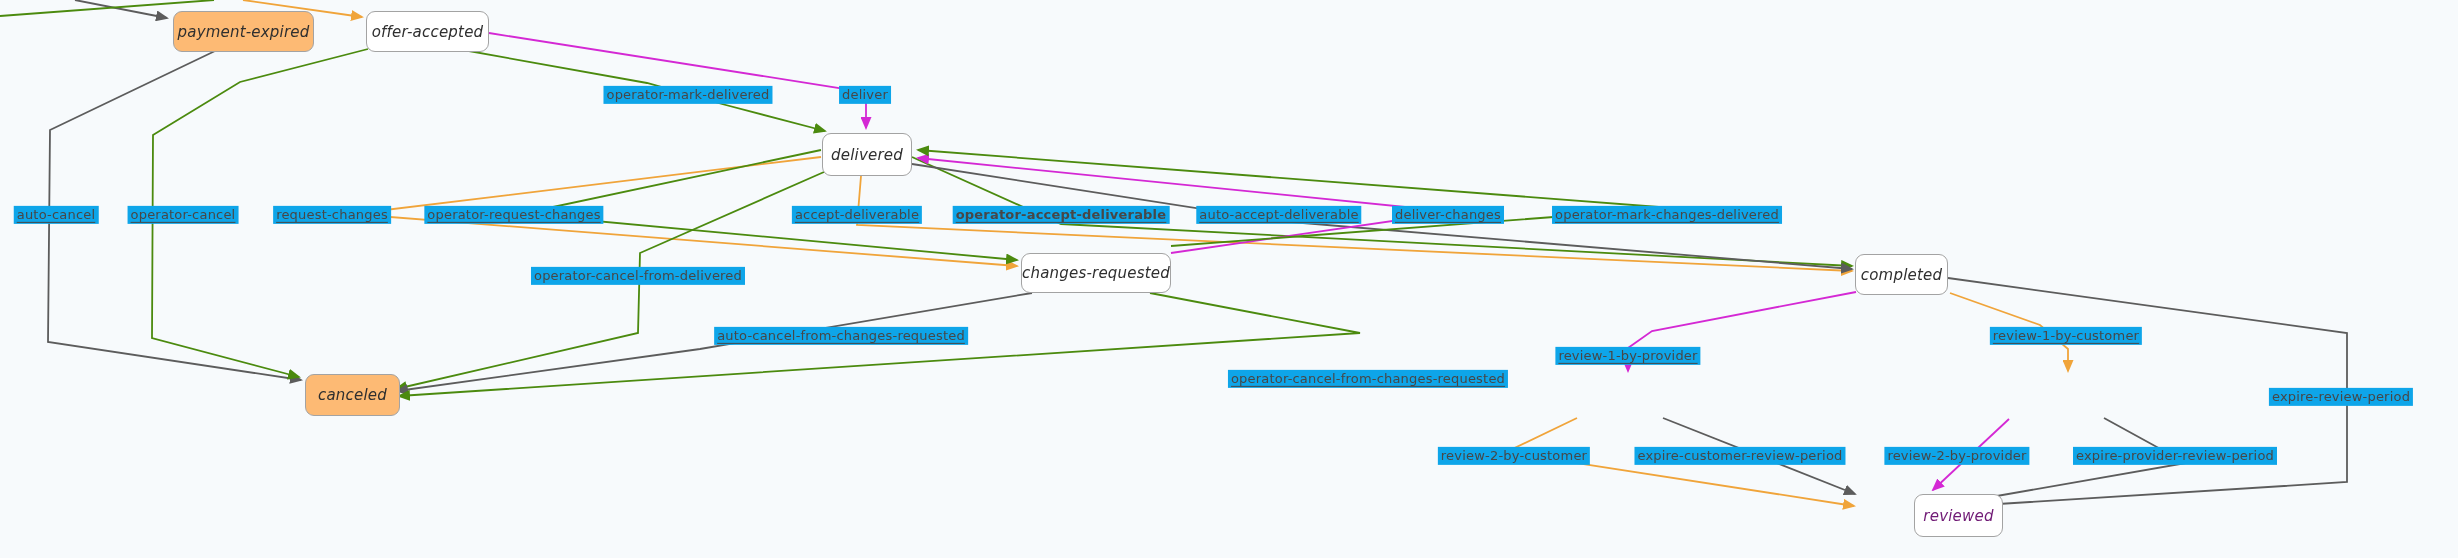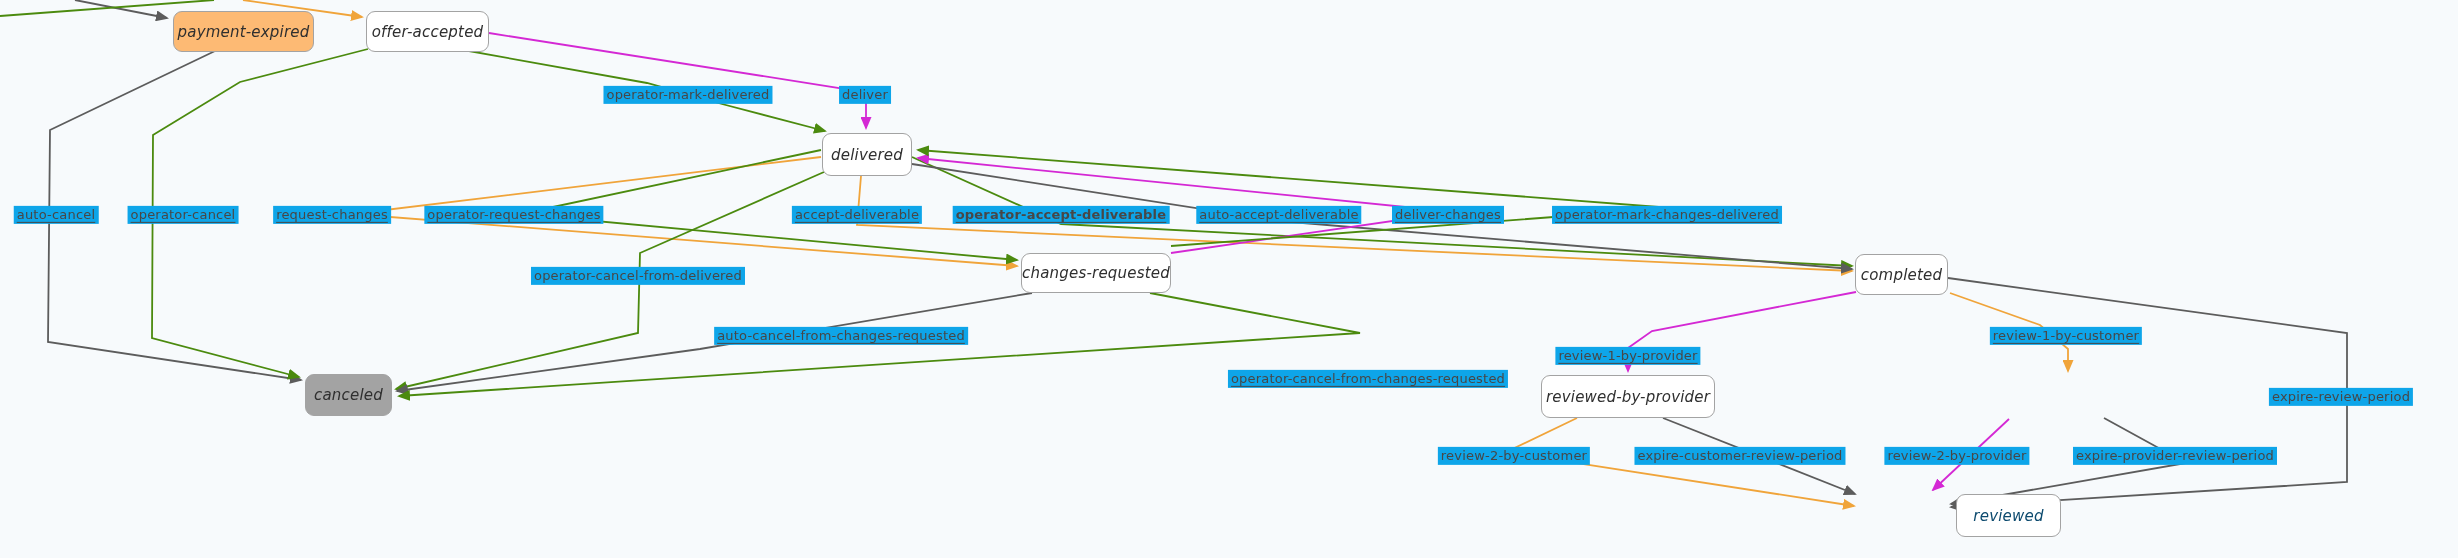--- a/index.html
+++ b/index.html
@@ -109,16 +109,15 @@
     <div class="edge-label" style="left: 2341px; top: 397px; color: rgb(71, 71, 71);">expire-review-period</div>
     <div class="edge-label" style="left: 1514px; top: 456px; color: rgb(71, 71, 71);">review-2-by-customer</div>
     <div class="edge-label" style="left: 1740px; top: 456px; color: rgb(71, 71, 71);">expire-customer-review-period</div>
     <div class="edge-label" style="left: 1957px; top: 456px; color: rgb(71, 71, 71);">review-2-by-provider</div>
     <div class="edge-label" style="left: 2175px; top: 456px; color: rgb(71, 71, 71);">expire-provider-review-period</div>
     <div class="state-node" style="left: 173px; top: 11px; width: 141px; height: 41px; color: rgb(47, 47, 47); border-color: rgb(163, 163, 163); background: #fdba74;">payment-expired</div>
     <div class="state-node" style="left: 366px; top: 11px; width: 123px; height: 41px; color: rgb(47, 47, 47); border-color: rgb(163, 163, 163); background: rgb(255, 255, 255);">offer-accepted</div>
     <div class="state-node" style="left: 822px; top: 133px; width: 90px; height: 43px; color: rgb(47, 47, 47); border-color: rgb(163, 163, 163); background: rgb(255, 255, 255);">delivered</div>
     <div class="state-node" style="left: 1021px; top: 253px; width: 150px; height: 40px; color: rgb(47, 47, 47); border-color: rgb(163, 163, 163); background: rgb(255, 255, 255);">changes-requested</div>
     <div class="state-node" style="left: 1855px; top: 254px; width: 93px; height: 41px; color: rgb(47, 47, 47); border-color: rgb(163, 163, 163); background: rgb(255, 255, 255);">completed</div>
-    <div class="state-node" style="left: 305px; top: 374px; width: 87px; height: 42px; color: rgb(47, 47, 47); border-color: rgb(163, 163, 163); background: #a3a3a3;">canceled</div>
-    <div class="state-node" style="left: 1541px; top: 375px; width: 174px; height: 43px; color: rgb(47, 47, 47); border-color: rgb(163, 163, 163); background: rgb(255, 255, 255);">reviewed-by-provider</div>
-    <div class="state-node" style="left: 1956px; top: 494px; width: 105px; height: 43px; color: #0c4a6e; border-color: rgb(163, 163, 163); background: rgb(255, 255, 255);">reviewed</div>
+    <div class="state-node" style="left: 305px; top: 374px; width: 95px; height: 42px; color: rgb(47, 47, 47); border-color: rgb(163, 163, 163); background: #fdba74;">canceled</div>
+    <div class="state-node" style="left: 1914px; top: 494px; width: 89px; height: 43px; color: #701a75; border-color: rgb(163, 163, 163); background: rgb(255, 255, 255);">reviewed</div>
   </div>
 
 </body></html>

